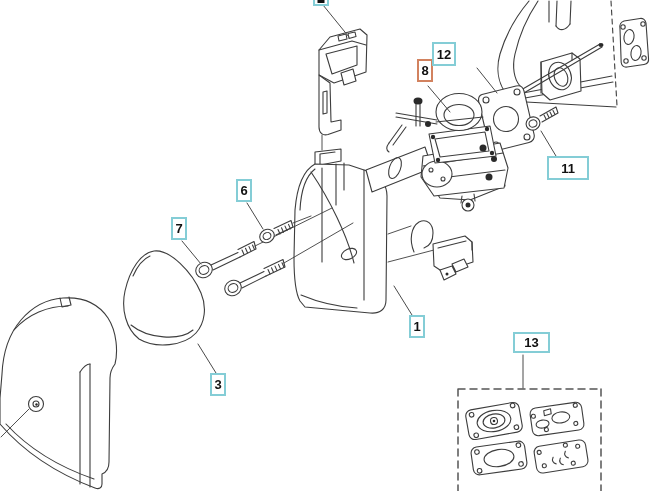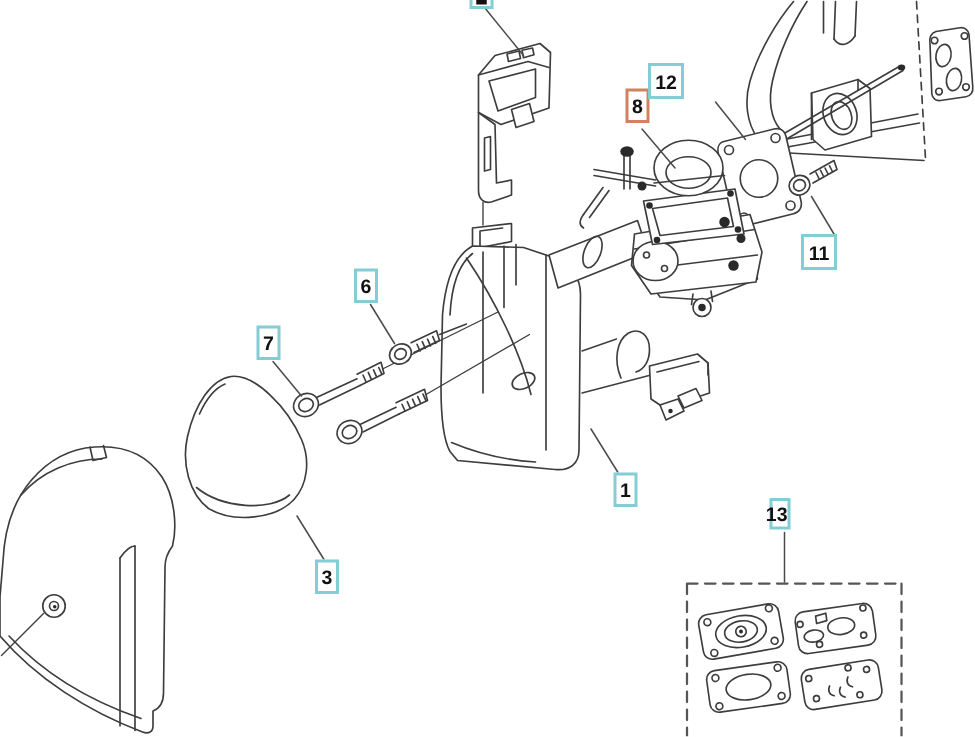--- a/index.html
+++ b/index.html
@@ -231,37 +231,37 @@
 </div>
 
 <div class="plabel" style="left: 417px; top: 59px; width: 16px; height: 23px; border-color: rgb(210, 130, 95); background: rgb(255, 255, 255); color: rgb(17, 17, 17);">
   <span>8</span>
 </div>
 
 <div class="plabel" style="left: 432px; top: 42px; width: 24px; height: 24px; border-color: rgb(132, 205, 214); background: rgb(255, 255, 255); color: rgb(17, 17, 17);">
   <span>12</span>
 </div>
 
-<div class="plabel" style="left: 534px; top: 156px; width: 24px; height: 24px; border-color: rgb(132, 205, 214); background: rgb(255, 255, 255); color: rgb(17, 17, 17);">
+<div class="plabel" style="left: 547px; top: 156px; width: 42px; height: 24px; border-color: rgb(132, 205, 214); background: rgb(255, 255, 255); color: rgb(17, 17, 17);">
   <span>11</span>
 </div>
 
 <div class="plabel" style="left: 236px; top: 179px; width: 16px; height: 23px; border-color: rgb(132, 205, 214); background: rgb(255, 255, 255); color: rgb(17, 17, 17);">
   <span>6</span>
 </div>
 
 <div class="plabel" style="left: 171px; top: 217px; width: 16px; height: 23px; border-color: rgb(132, 205, 214); background: rgb(255, 255, 255); color: rgb(17, 17, 17);">
   <span>7</span>
 </div>
 
 <div class="plabel" style="left: 409px; top: 315px; width: 16px; height: 23px; border-color: rgb(132, 205, 214); background: rgb(255, 255, 255); color: rgb(17, 17, 17);">
   <span>1</span>
 </div>
 
 <div class="plabel" style="left: 210px; top: 373px; width: 16px; height: 23px; border-color: rgb(132, 205, 214); background: rgb(255, 255, 255); color: rgb(17, 17, 17);">
   <span>3</span>
 </div>
 
-<div class="plabel" style="left: 513px; top: 332px; width: 14px; height: 21px; border-color: rgb(132, 205, 214); background: rgb(255, 255, 255); color: rgb(17, 17, 17); justify-content: flex-end;">
+<div class="plabel" style="left: 513px; top: 332px; width: 37px; height: 21px; border-color: rgb(132, 205, 214); background: rgb(255, 255, 255); color: rgb(17, 17, 17);">
   <span>13</span>
 </div>
 
 </div>
 
 </body></html>

